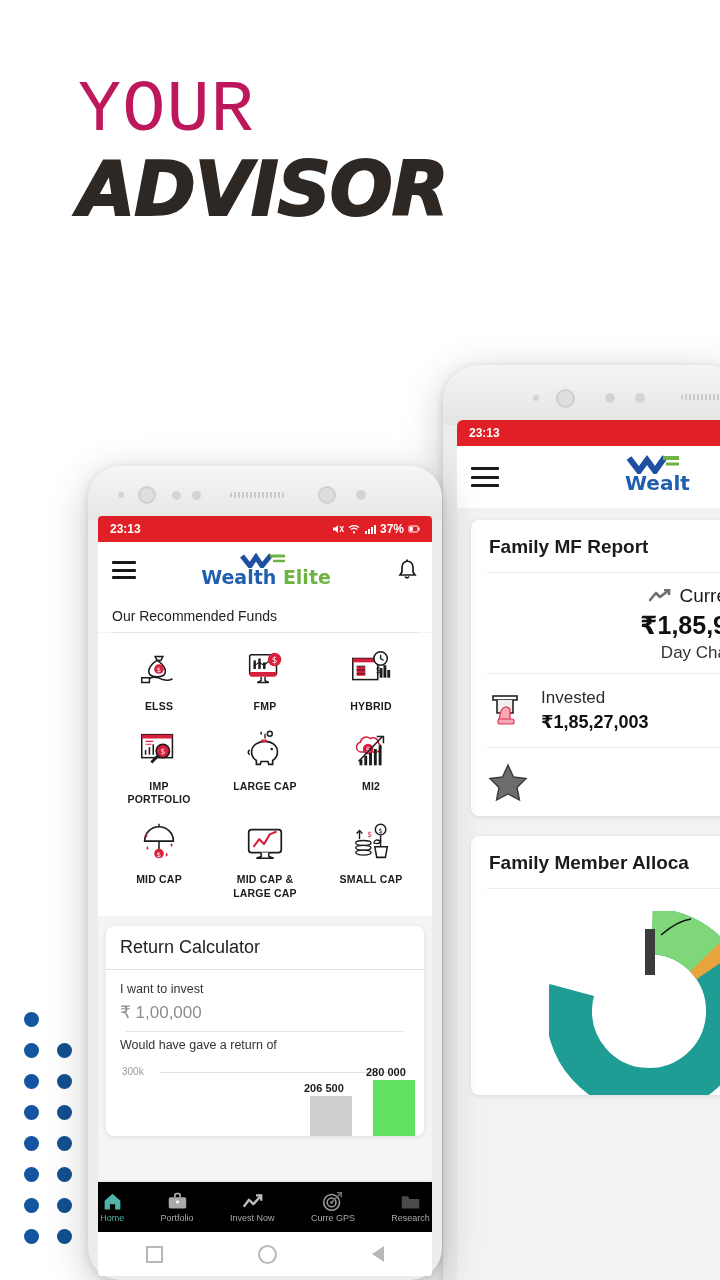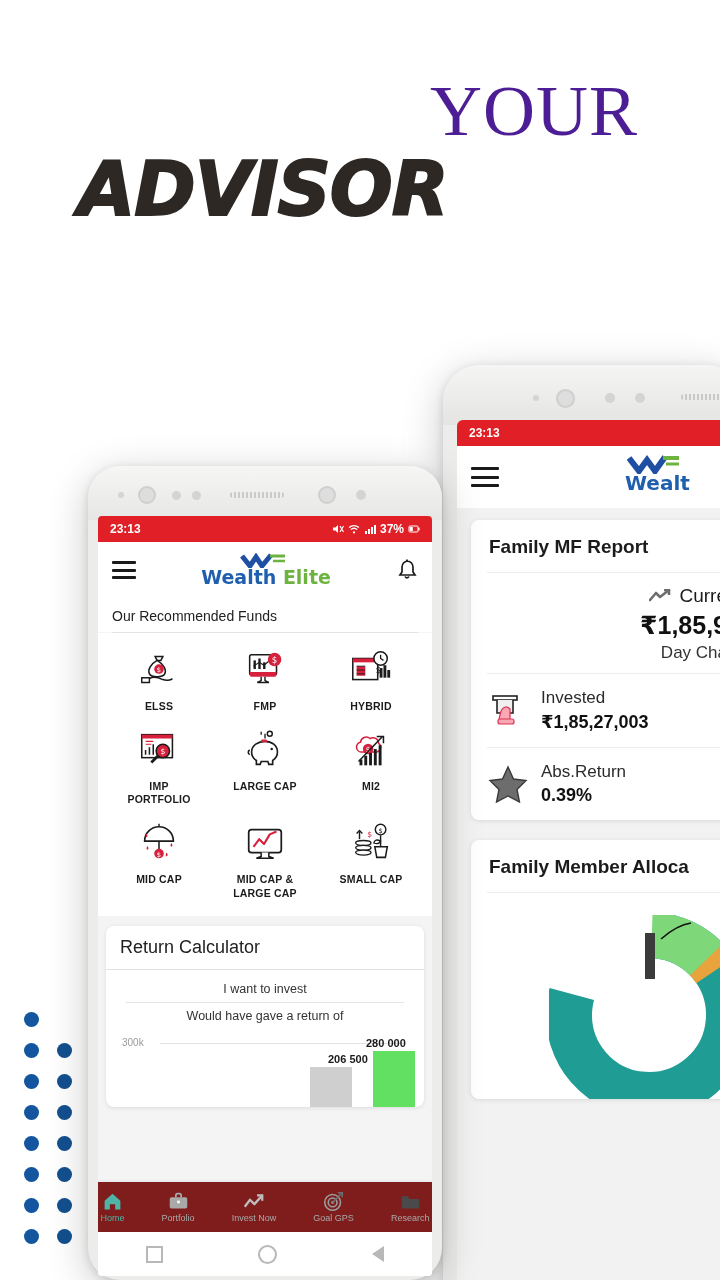--- a/index.html
+++ b/index.html
@@ -5,22 +5,22 @@
   html,body{margin:0;padding:0;}
   body{
     width:720px;height:1280px;position:relative;overflow:hidden;
     background:#ffffff;
     font-family:"Liberation Sans","DejaVu Sans",sans-serif;
   }
 
   
   .headline{position:absolute;left:78px;top:78px;width:560px;}
   .hl-1{
-    font-size:72px;line-height:0.92;font-weight:300;color:#4c1d95;
-    letter-spacing:1px;font-family:Liberation Serif, serif;text-align:right;
+    font-size:72px;line-height:0.92;font-weight:300;color:#be185d;
+    letter-spacing:1px;font-family:Liberation Mono, monospace;
   }
   .hl-2,.hl-3{
     font-size:74px;line-height:1.0;font-weight:bold;font-style:italic;
     color:#2e2825;letter-spacing:-1px;
     font-family:"DejaVu Sans","Liberation Sans",sans-serif;
     -webkit-text-stroke:2px #2e2825;
   }
   .hl-2{margin-top:14px;}
   .hl-3{margin-top:8px;}
 
@@ -78,32 +78,32 @@
   .fund-grid{background:#fff;display:grid;grid-template-columns:repeat(3,1fr);
              padding:14px 8px 16px;row-gap:14px;}
   .fund{display:flex;flex-direction:column;align-items:center;justify-content:flex-start;}
   .fund-ico{width:46px;height:46px;display:flex;align-items:center;justify-content:center;}
   .fund-lbl{margin-top:7px;font-size:10.5px;font-weight:bold;color:#1b1b1b;
             text-align:center;line-height:1.25;letter-spacing:0.2px;}
 
   .card{background:#fff;border-radius:8px;margin:10px 8px 0;
         box-shadow:0 1px 4px rgba(0,0,0,0.10);overflow:hidden;}
   .card-hd{font-size:18px;font-weight:500;color:#222;padding:11px 14px;}
-  .calc-body{padding:8px 14px 0;text-align:center;}
+  .calc-body{padding:8px 14px 0;}
   .calc-lbl{font-size:12.5px;color:#333;margin:4px 0 6px;}
   .calc-val{font-size:17px;color:#8d8d8d;margin-bottom:8px;}
   .calc-sep{height:1px;background:#e5e5e5;margin:0 6px 6px;}
   .chart-wrap{position:relative;height:78px;margin-top:6px;}
   .grid-line{position:absolute;left:40px;right:6px;height:1px;background:#e2e2e2;}
   .axis-lbl{position:absolute;left:2px;font-size:10px;color:#9a9a9a;}
   .bar{position:absolute;background:#62e062;}
   .bar-lbl{position:absolute;font-size:11px;font-weight:bold;color:#1a1a1a;}
 
   
-  .bottomnav{position:absolute;left:0;bottom:44px;width:100%;height:50px;background:#7f1d1d;
+  .bottomnav{position:absolute;left:0;bottom:44px;width:100%;height:50px;background:#000000;
              display:flex;align-items:center;justify-content:space-around;
              box-shadow:0 -1px 3px rgba(0,0,0,0.07);gap:32px;}
   .nav-item{display:flex;flex-direction:column;align-items:center;gap:2px;}
   .nav-ico{width:22px;height:20px;display:flex;align-items:center;justify-content:center;}
   .nav-lbl{font-size:9px;color:#a9a9a9;}
   .nav-item.active .nav-lbl{color:#4fb3a5;}
   .androidnav{position:absolute;left:0;bottom:0;width:100%;height:44px;background:#fff;
               display:flex;align-items:center;justify-content:space-around;}
   .an-sq{width:13px;height:13px;border:2px solid #b8b8b8;}
   .an-ci{width:15px;height:15px;border:2px solid #b8b8b8;border-radius:50%;}
@@ -218,24 +218,20 @@
         </div>
       </div>
       <div class="rcard-sep"></div>
 
       <div class="stat-row">
         <div class="stat-ico">
           <svg width="40" height="38" viewBox="0 0 40 38">
             <polygon points="20,2 25.5,14 38,15.5 29,24.5 31.5,37 20,31 8.5,37 11,24.5 2,15.5 14.5,14" fill="#6d6d6d" stroke="#3a3a3a" stroke-width="1.4"></polygon>
           </svg>
         </div>
-        <div>
-          <div class="stat-lbl">Abs.Return</div>
-          <div class="stat-val">0.39%</div>
-        </div>
       </div>
     </div>
 
     <div class="rcard" style="margin-top:20px;">
       <div class="rcard-hd">Family Member Alloca</div>
       <div class="rcard-sep"></div>
       <div class="donut-wrap">
         <svg width="260" height="200" viewBox="0 0 260 200" style="position:absolute;left:78px;top:16px;">
 
           <path d="M20 100 a80 80 0 0 0 160 0 l0 16 a80 80 0 0 1 -160 0 z" fill="#16756f"></path>
@@ -458,27 +454,28 @@
           </div>
           <div class="fund-lbl">SMALL CAP</div>
         </div>
       </div>
 
     <div class="card">
       <div class="card-hd">Return Calculator</div>
       <div class="divider" style="margin:0;"></div>
       <div class="calc-body">
         <div class="calc-lbl">I want to invest</div>
+        <div class="calc-val">₹ 1,00,000</div>
         <div class="calc-sep"></div>
         <div class="calc-lbl">Would have gave a return of</div>
         <div class="chart-wrap">
           <div class="grid-line" style="top:14px;"></div>
           <div class="axis-lbl" style="top:8px;">300k</div>
           <div class="bar" style="left:190px;top:38px;width:42px;height:48px;background:#cfcfcf;"></div>
-          <div class="bar-lbl" style="left:184px;top:24px;margin-left:24px;">206 500</div>
+          <div class="bar-lbl" style="left:184px;top:24px;">206 500</div>
           <div class="bar" style="left:253px;top:22px;width:42px;height:64px;"></div>
           <div class="bar-lbl" style="left:246px;top:8px;">280 000</div>
         </div>
       </div>
     </div>
 
     <div class="bottomnav" id="bottom-nav">
         <div class="nav-item active">
           <div class="nav-ico">
             <svg viewBox="0 0 24 24" width="21" height="21">
@@ -509,21 +506,21 @@
         <div class="nav-item">
           <div class="nav-ico">
             <svg viewBox="0 0 24 24" width="21" height="21">
               <circle cx="11" cy="13" r="9" fill="none" stroke="#9c9c9c" stroke-width="1.8"></circle>
               <circle cx="11" cy="13" r="5" fill="none" stroke="#9c9c9c" stroke-width="1.8"></circle>
               <circle cx="11" cy="13" r="1.6" fill="#9c9c9c"></circle>
               <path d="M11 13 L22 2" stroke="#6d6d6d" stroke-width="1.8"></path>
               <path d="M17 2 h5 v5" fill="none" stroke="#6d6d6d" stroke-width="1.8"></path>
             </svg>
           </div>
-          <div class="nav-lbl">Goal GPS</div>
+          <div class="nav-lbl">Curre GPS</div>
         </div>
         <div class="nav-item">
           <div class="nav-ico">
             <svg viewBox="0 0 24 24" width="21" height="21">
               <path d="M2 6 h7 l2 3 h11 v11 H2 z" fill="#4a4a4a"></path>
             </svg>
           </div>
           <div class="nav-lbl">Research</div>
         </div>
       </div>

